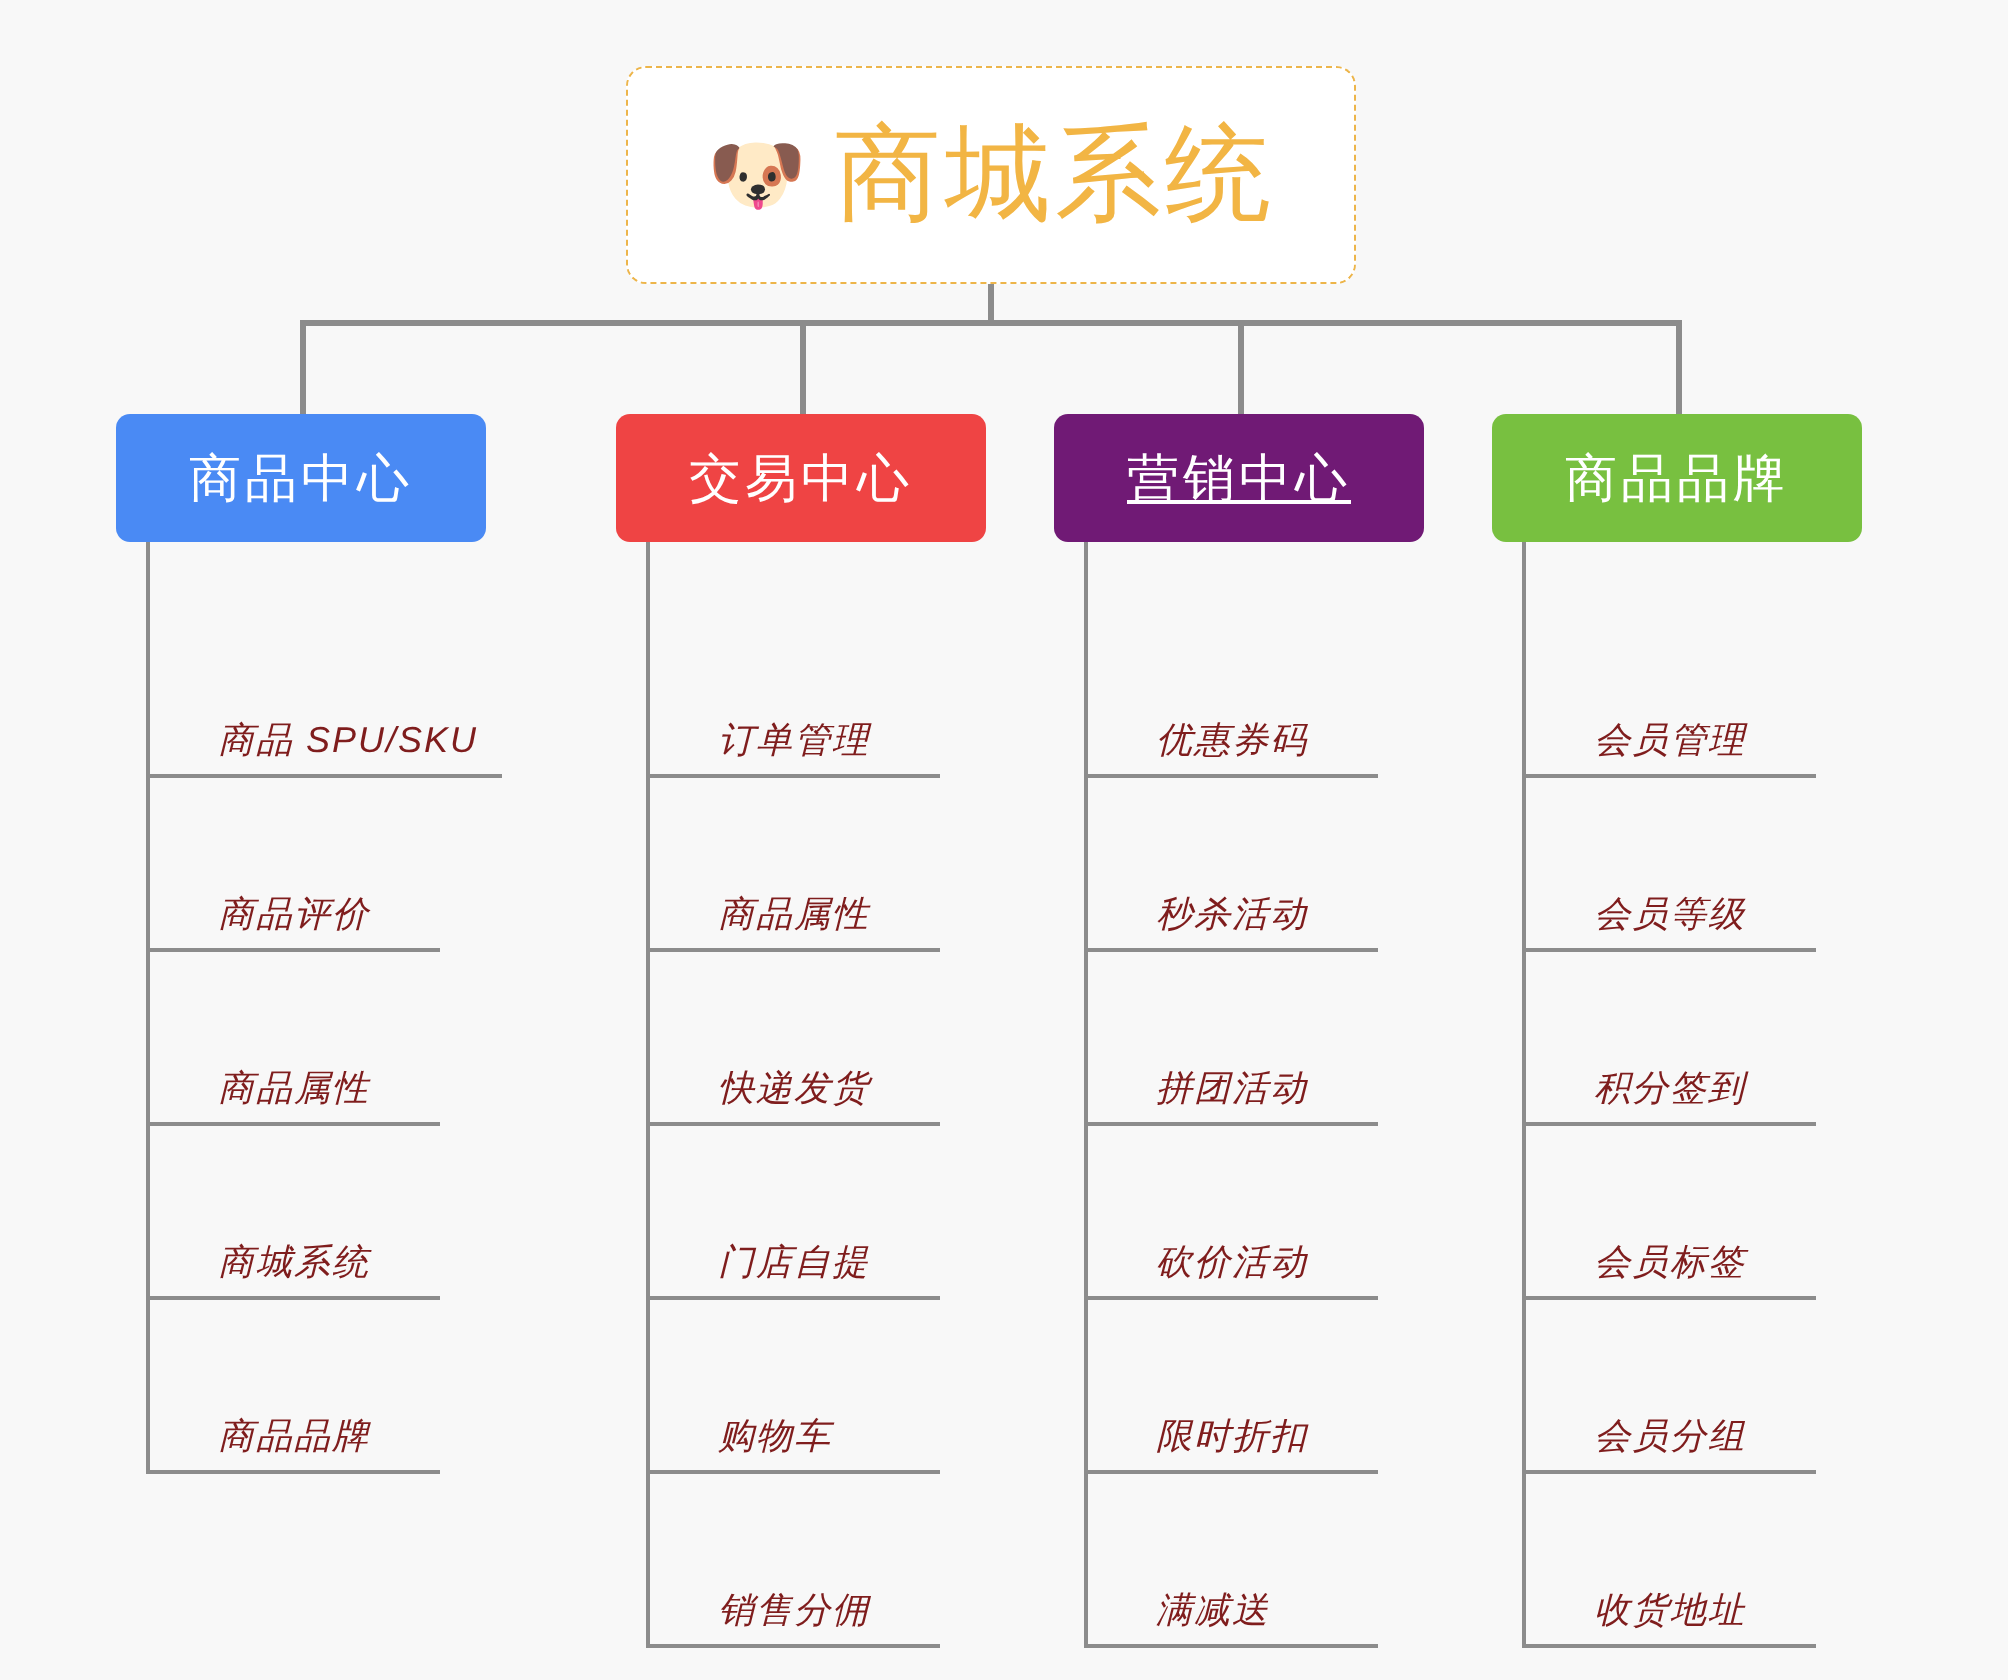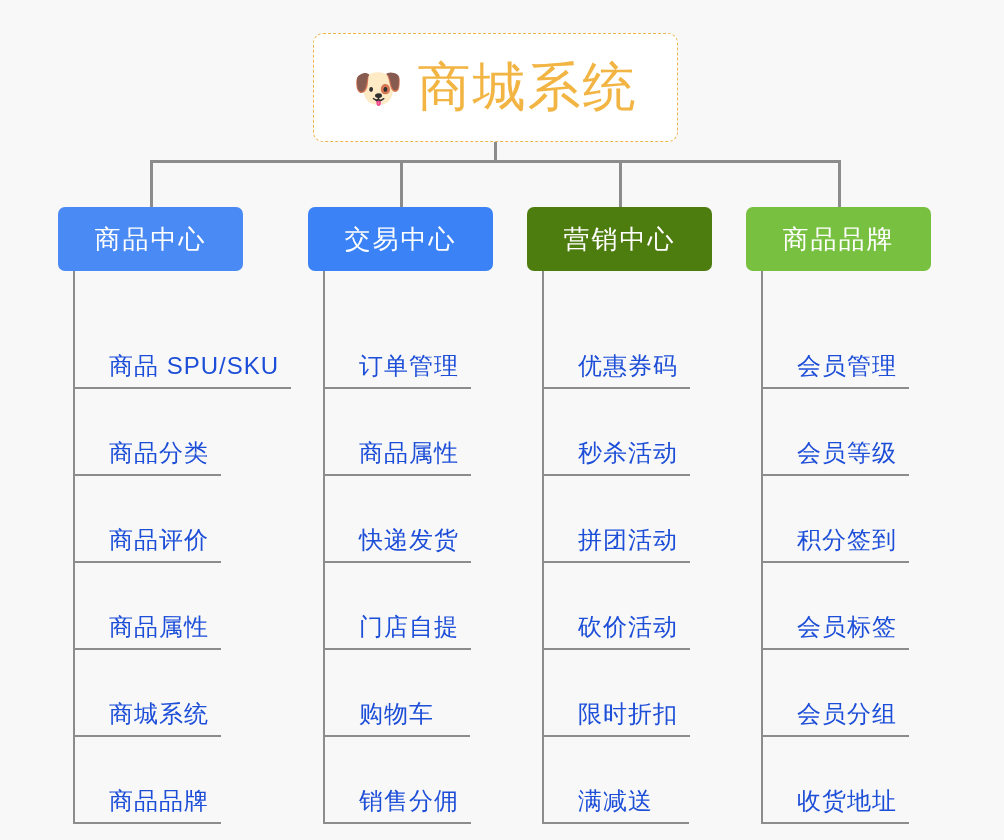--- a/index.html
+++ b/index.html
@@ -105,23 +105,24 @@
     position: absolute;
     left: 0;
     bottom: 0;
     min-width: 145px;
     border-bottom: 2px solid #8c8c8c;
     padding: 0 12px 5px 34px;
     box-sizing: border-box;
     white-space: nowrap;
   }
   .item-label {
-    font-size: 24px;
-    color: #1d4ed8;
+    font-size: 18px;
+    color: #7f1d1d;
     letter-spacing: 1px;
+    font-style: italic;
   }
 </style>
 </head>
 <body>
 
 <div id="canvas">
 
   <div class="root-node">
     <span class="root-emoji">🐶</span>
     <span class="root-title">商城系统</span>
@@ -138,38 +139,35 @@
     </div>
 
   <div id="columns">
       <div class="column" style="left: 58px;">
         <div class="cat-box" style="background: rgb(74, 138, 244);">商品中心</div>
         <div class="items">
           <div class="item">
             <div class="item-inner"><span class="item-label">商品 SPU/SKU</span></div>
           </div>
           <div class="item">
-            <div class="item-inner"><span class="item-label">商品分类</span></div>
-          </div>
-          <div class="item">
             <div class="item-inner"><span class="item-label">商品评价</span></div>
           </div>
           <div class="item">
             <div class="item-inner"><span class="item-label">商品属性</span></div>
           </div>
           <div class="item">
             <div class="item-inner"><span class="item-label">商城系统</span></div>
           </div>
           <div class="item">
             <div class="item-inner"><span class="item-label">商品品牌</span></div>
           </div>
         </div>
       </div>
       <div class="column" style="left: 308px;">
-        <div class="cat-box" style="background: #3b82f6;">交易中心</div>
+        <div class="cat-box" style="background: #ef4444;">交易中心</div>
         <div class="items">
           <div class="item">
             <div class="item-inner"><span class="item-label">订单管理</span></div>
           </div>
           <div class="item">
             <div class="item-inner"><span class="item-label">商品属性</span></div>
           </div>
           <div class="item">
             <div class="item-inner"><span class="item-label">快递发货</span></div>
           </div>
@@ -178,21 +176,21 @@
           </div>
           <div class="item">
             <div class="item-inner"><span class="item-label">购物车</span></div>
           </div>
           <div class="item">
             <div class="item-inner"><span class="item-label">销售分佣</span></div>
           </div>
         </div>
       </div>
       <div class="column" style="left: 527px;">
-        <div class="cat-box" style="background: #4d7c0f;">营销中心</div>
+        <div class="cat-box" style="background: #701a75; text-decoration: underline;">营销中心</div>
         <div class="items">
           <div class="item">
             <div class="item-inner"><span class="item-label">优惠券码</span></div>
           </div>
           <div class="item">
             <div class="item-inner"><span class="item-label">秒杀活动</span></div>
           </div>
           <div class="item">
             <div class="item-inner"><span class="item-label">拼团活动</span></div>
           </div>

